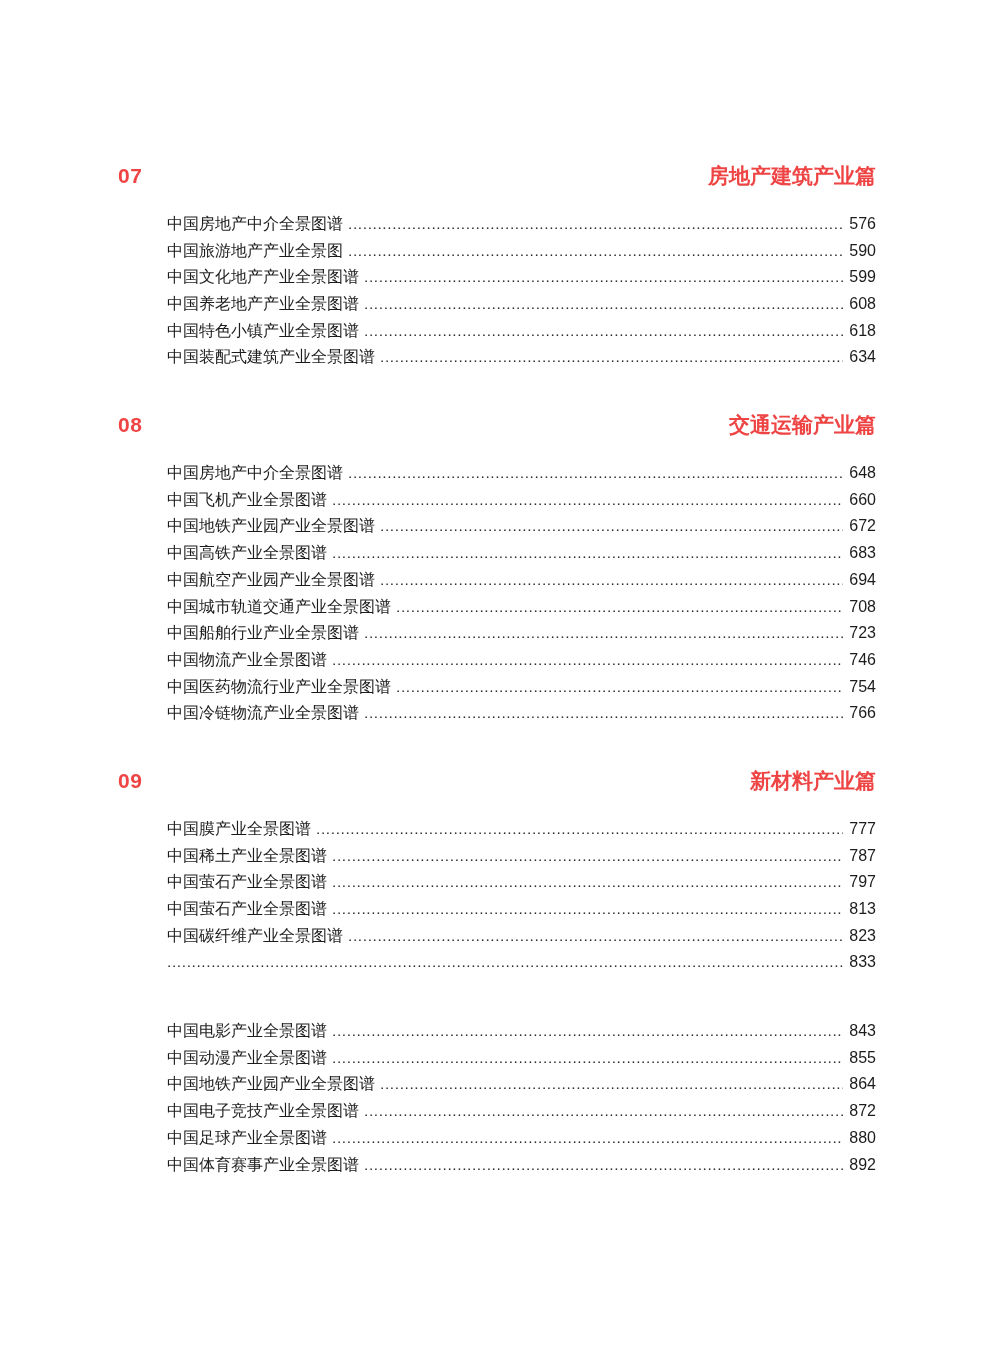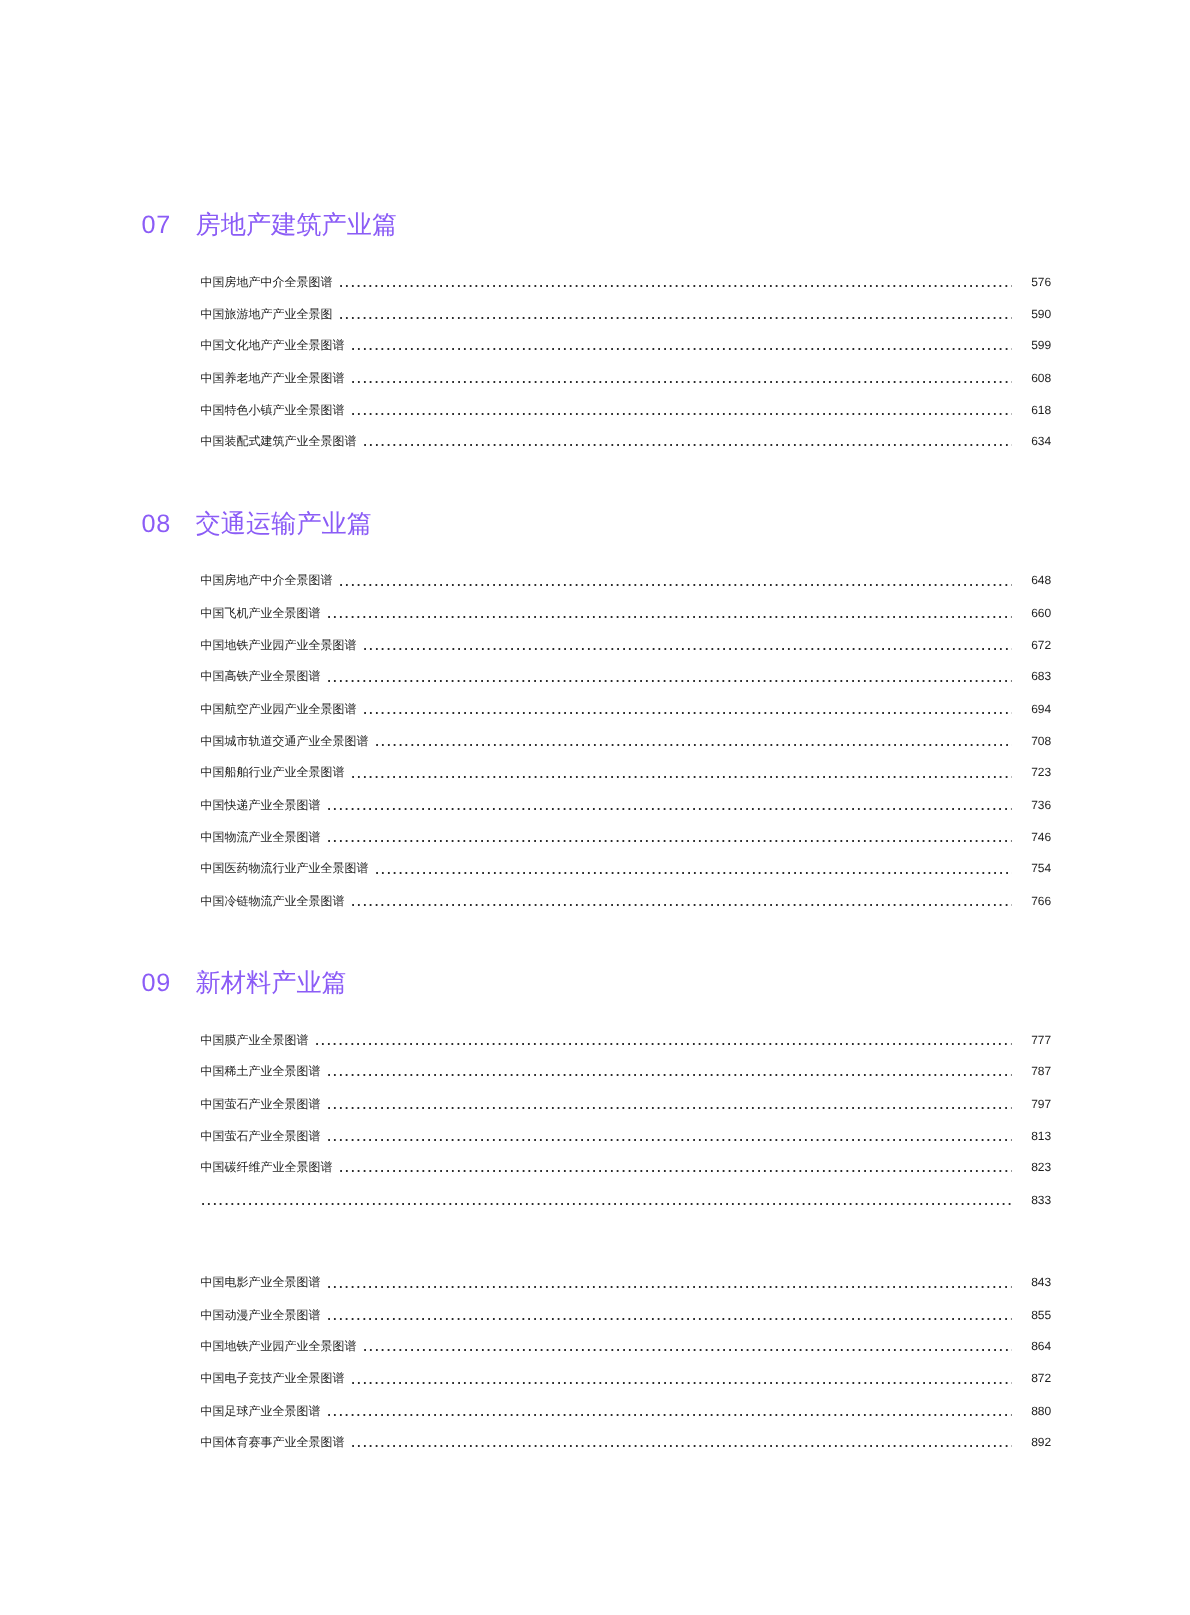--- a/index.html
+++ b/index.html
@@ -31,42 +31,43 @@
   .section {
     margin-bottom: 42px;
   }
   .section:last-child {
     margin-bottom: 0;
   }
   .section-header {
     display: flex;
     align-items: baseline;
     font-size: 21px;
-    font-weight: 400;
+    font-weight: 700;
     line-height: 23px;
-    margin: 16px 0 24px 0;
-    color: #8b5cf6;
+    margin: 4px 0 24px 0;
+    color: #ef4444;
   }
   .section-number {
     width: 45px;
     flex: 0 0 45px;
     letter-spacing: 0.5px;
   }
   .section-title {
     flex: 1;
+    text-align: right;
   }
   .section-items {
     margin-left: 49px;
   }
   .toc-item {
     display: flex;
-    align-items: center;
+    align-items: flex-end;
     height: 26.7px;
     line-height: 26.7px;
-    font-size: 10px;
+    font-size: 16px;
     color: #1c1c1c;
     cursor: default;
   }
   .toc-item-title {
     white-space: nowrap;
     flex: 0 0 auto;
     padding-right: 5px;
   }
   .toc-leader {
     flex: 1 1 auto;
@@ -178,25 +179,20 @@
     <span class="toc-leader"></span>
     <span class="toc-item-page">708</span>
   </div>
 
   <div class="toc-item">
     <span class="toc-item-title">中国船舶行业产业全景图谱</span>
     <span class="toc-leader"></span>
     <span class="toc-item-page">723</span>
   </div>
 
-  <div class="toc-item">
-    <span class="toc-item-title">中国快递产业全景图谱</span>
-    <span class="toc-leader"></span>
-    <span class="toc-item-page">736</span>
-  </div>
 
   <div class="toc-item">
     <span class="toc-item-title">中国物流产业全景图谱</span>
     <span class="toc-leader"></span>
     <span class="toc-item-page">746</span>
   </div>
 
   <div class="toc-item">
     <span class="toc-item-title">中国医药物流行业产业全景图谱</span>
     <span class="toc-leader"></span>

